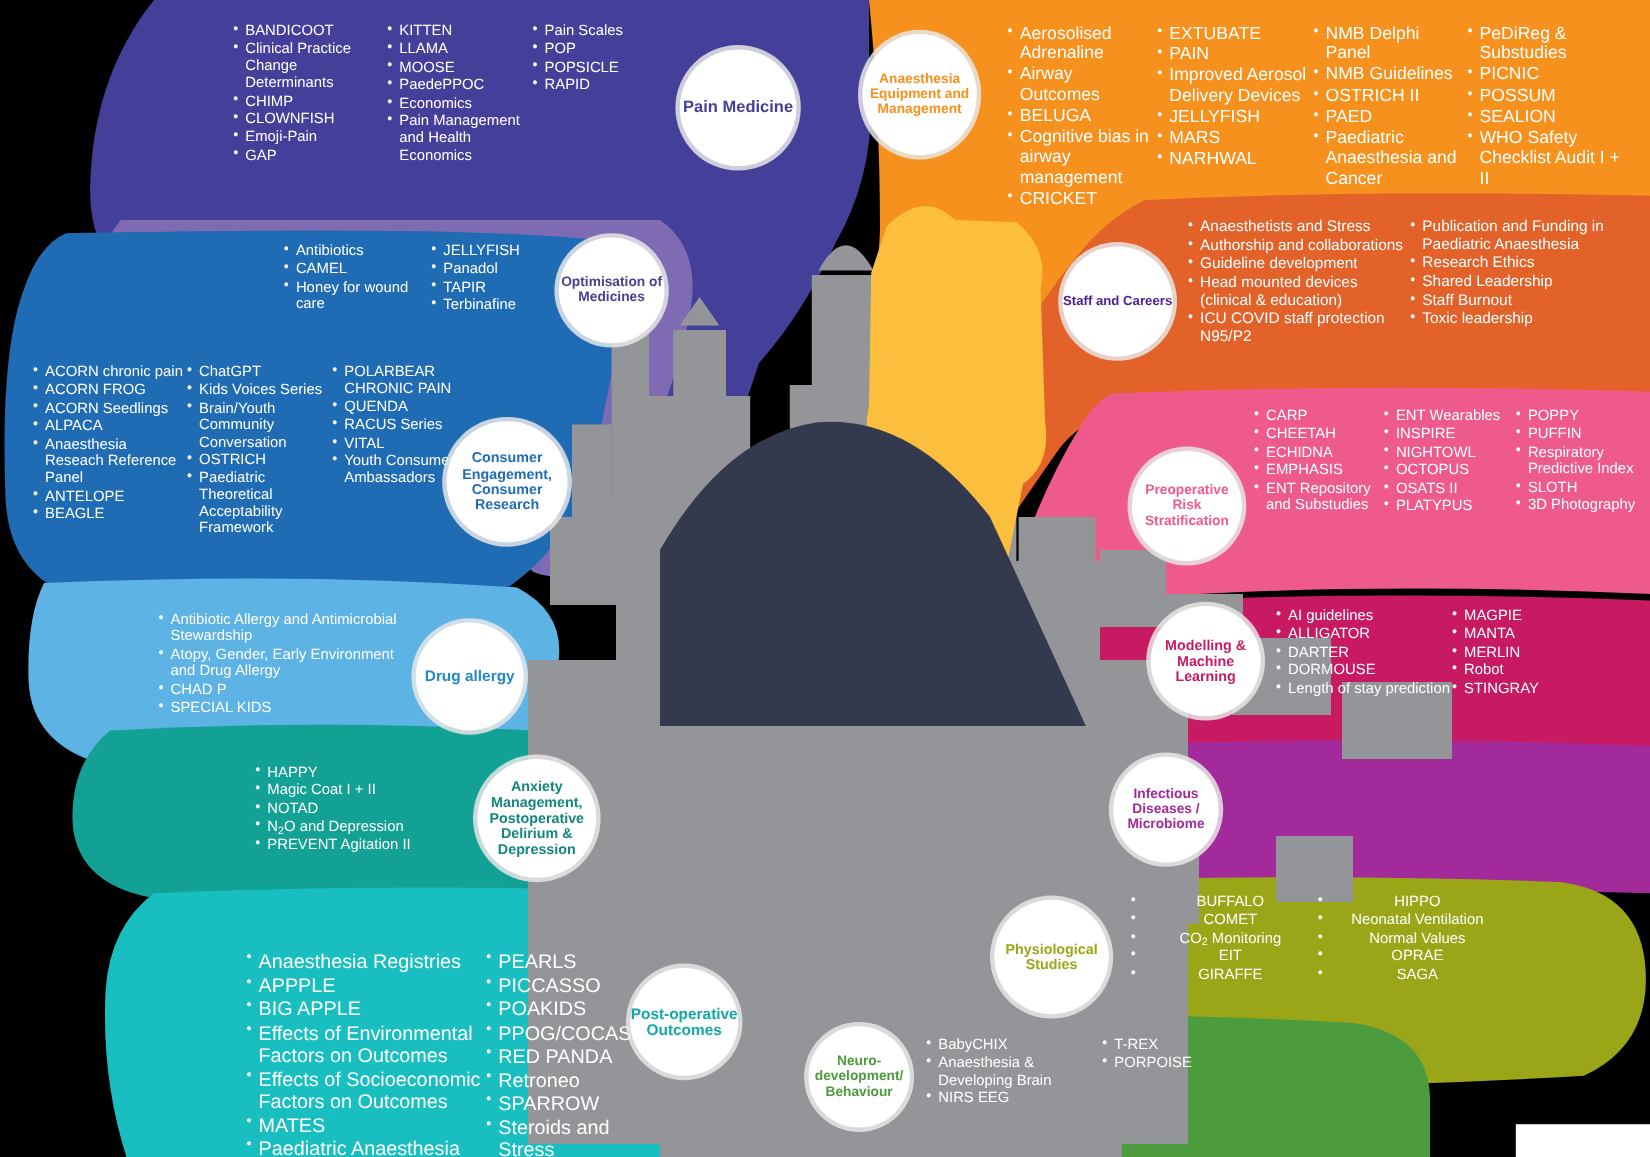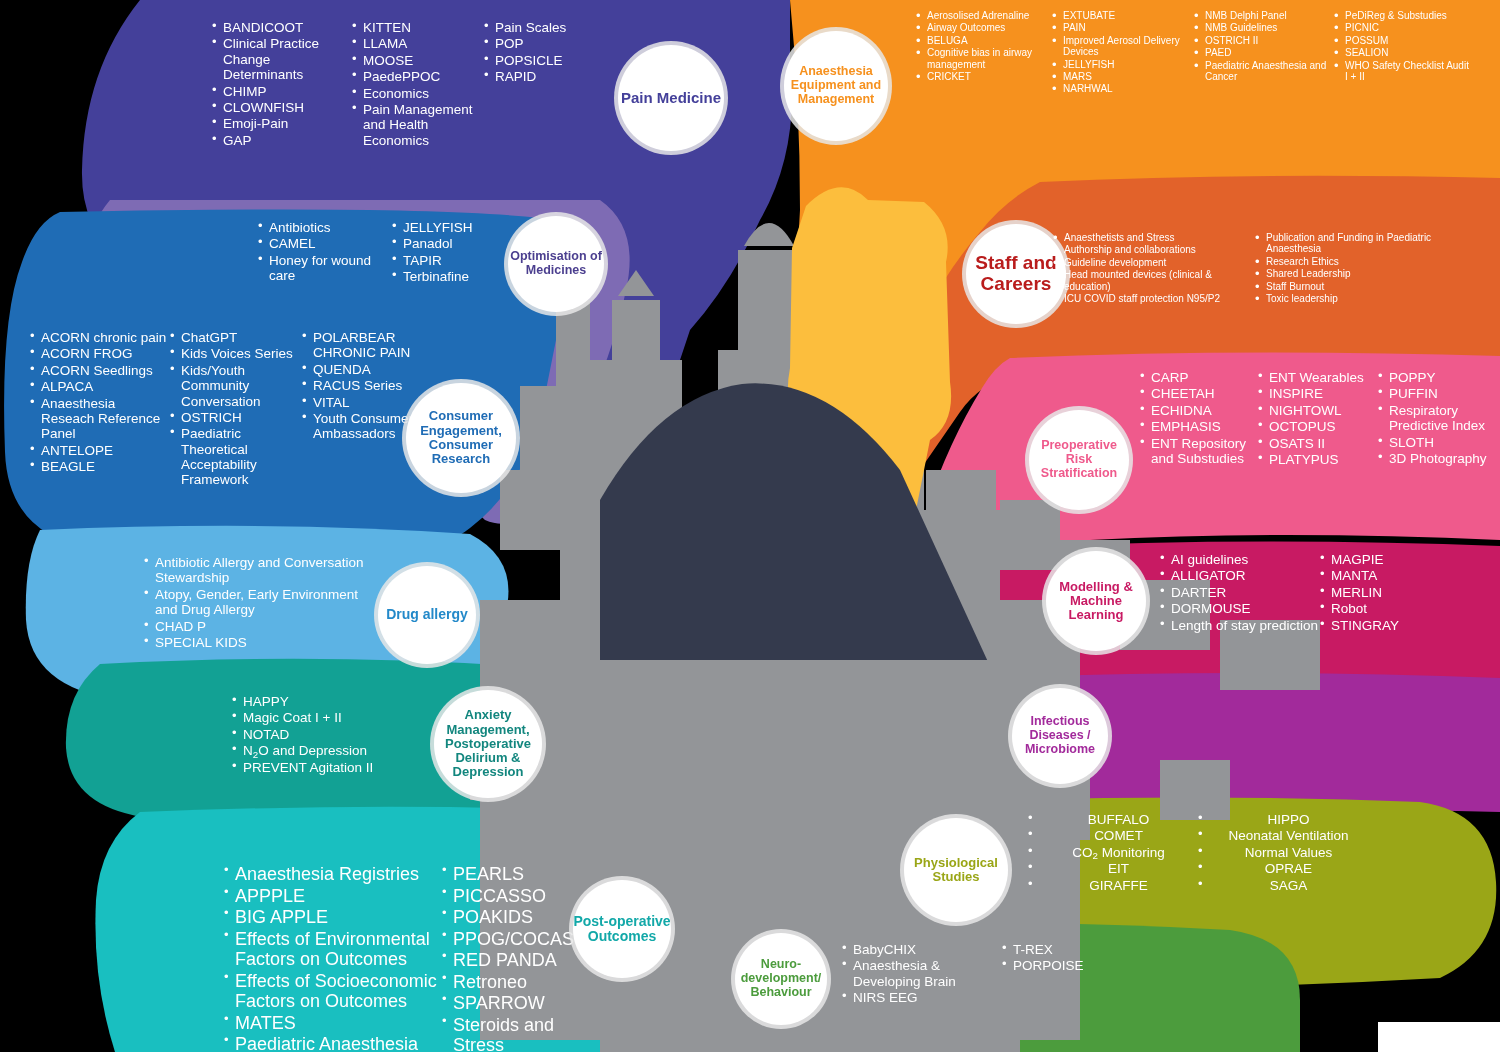--- a/index.html
+++ b/index.html
@@ -143,21 +143,21 @@
         </div>
       </div>
     </div>
     <div class="circle" style="left:618px;top:45px;width:106px;height:106px;color:#44409a;font-size:15px;">
       <span>Pain Medicine</span>
     </div>
 
     <div class="circle" style="left:784px;top:31px;width:104px;height:110px;color:#f6911e;font-size:12.5px;">
       <span>Anaesthesia Equipment and Management</span>
     </div>
-    <div class="grp" style="left:916px;top:10px;width:584px;font-size:10px;">
+    <div class="grp" style="left:916px;top:22px;width:584px;font-size:16px;">
       <div class="cols">
         <div class="col w" style="width:136px">
           <ul class="items">
             <li>Aerosolised Adrenaline</li>
             <li>Airway Outcomes</li>
             <li>BELUGA</li>
             <li>Cognitive bias in airway management</li>
             <li>CRICKET</li>
           </ul>
         </div>
@@ -208,24 +208,24 @@
             <li>TAPIR</li>
             <li>Terbinafine</li>
           </ul>
         </div>
       </div>
     </div>
     <div class="circle" style="left:508px;top:216px;width:96px;height:96px;color:#4b3f8f;font-size:12.5px;">
       <span>Optimisation of Medicines</span>
     </div>
 
-    <div class="circle" style="left:966px;top:224px;width:100px;height:100px;color:#b91c1c;font-size:19px;text-align:center;">
+    <div class="circle" style="left:966px;top:224px;width:100px;height:100px;color:#4c1d95;font-size:12px;text-align:center;">
       <span>Staff and Careers</span>
     </div>
-    <div class="grp" style="left:1053px;top:198px;width:420px;font-size:10px;margin-top:34px;">
+    <div class="grp" style="left:1080px;top:198px;width:420px;font-size:14px;">
       <div class="cols">
         <div class="col w" style="width:202px">
           <ul class="items">
             <li>Anaesthetists and Stress</li>
             <li>Authorship and collaborations</li>
             <li>Guideline development</li>
             <li>Head mounted devices (clinical &amp; education)</li>
             <li>ICU COVID staff protection N95/P2</li>
           </ul>
         </div>
@@ -251,21 +251,21 @@
             <li>ALPACA</li>
             <li>Anaesthesia Reseach Reference Panel</li>
             <li>ANTELOPE</li>
             <li>BEAGLE</li>
           </ul>
         </div>
         <div class="col w" style="width:132px">
           <ul class="items">
             <li>ChatGPT</li>
             <li>Kids Voices Series</li>
-            <li>Kids/Youth Community Conversation</li>
+            <li>Brain/Youth Community Conversation</li>
             <li>OSTRICH</li>
             <li>Paediatric Theoretical Acceptability Framework</li>
           </ul>
         </div>
         <div class="col w" style="width:124px">
           <ul class="items">
             <li>POLARBEAR CHRONIC PAIN</li>
             <li>QUENDA</li>
             <li>RACUS Series</li>
             <li>VITAL</li>
@@ -310,21 +310,21 @@
             <li>SLOTH</li>
             <li>3D Photography</li>
           </ul>
         </div>
       </div>
     </div>
 
     <div class="grp" style="left:144px;top:555px;width:240px;font-size:13.5px;">
       <div class="col w" style="width:236px">
         <ul class="items">
-          <li>Antibiotic Allergy and Conversation Stewardship</li>
+          <li>Antibiotic Allergy and Antimicrobial Stewardship</li>
           <li>Atopy, Gender, Early Environment and Drug Allergy</li>
           <li>CHAD P</li>
           <li>SPECIAL KIDS</li>
         </ul>
       </div>
     </div>
     <div class="circle" style="left:378px;top:566px;width:98px;height:98px;color:#2389c9;font-size:14px;">
       <span>Drug allergy</span>
     </div>
 

